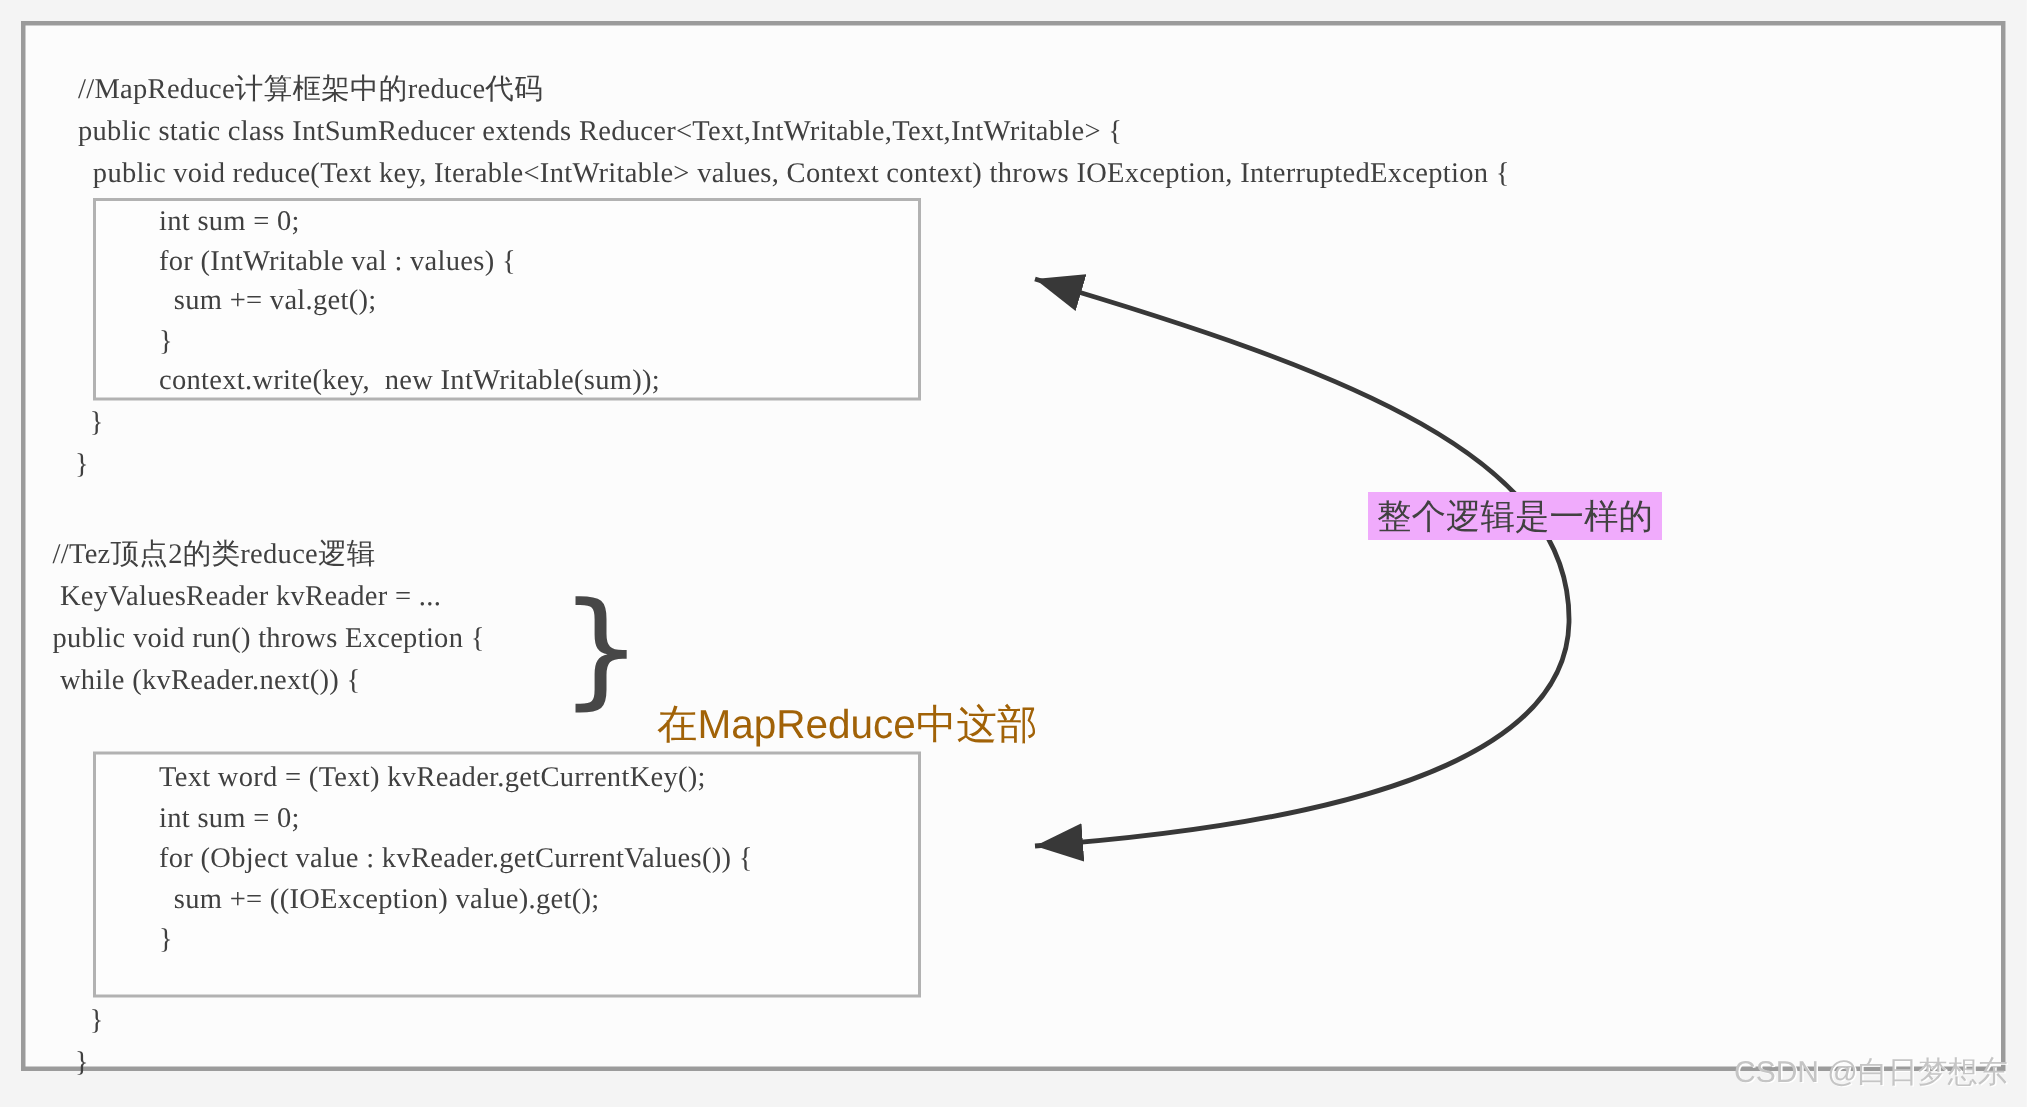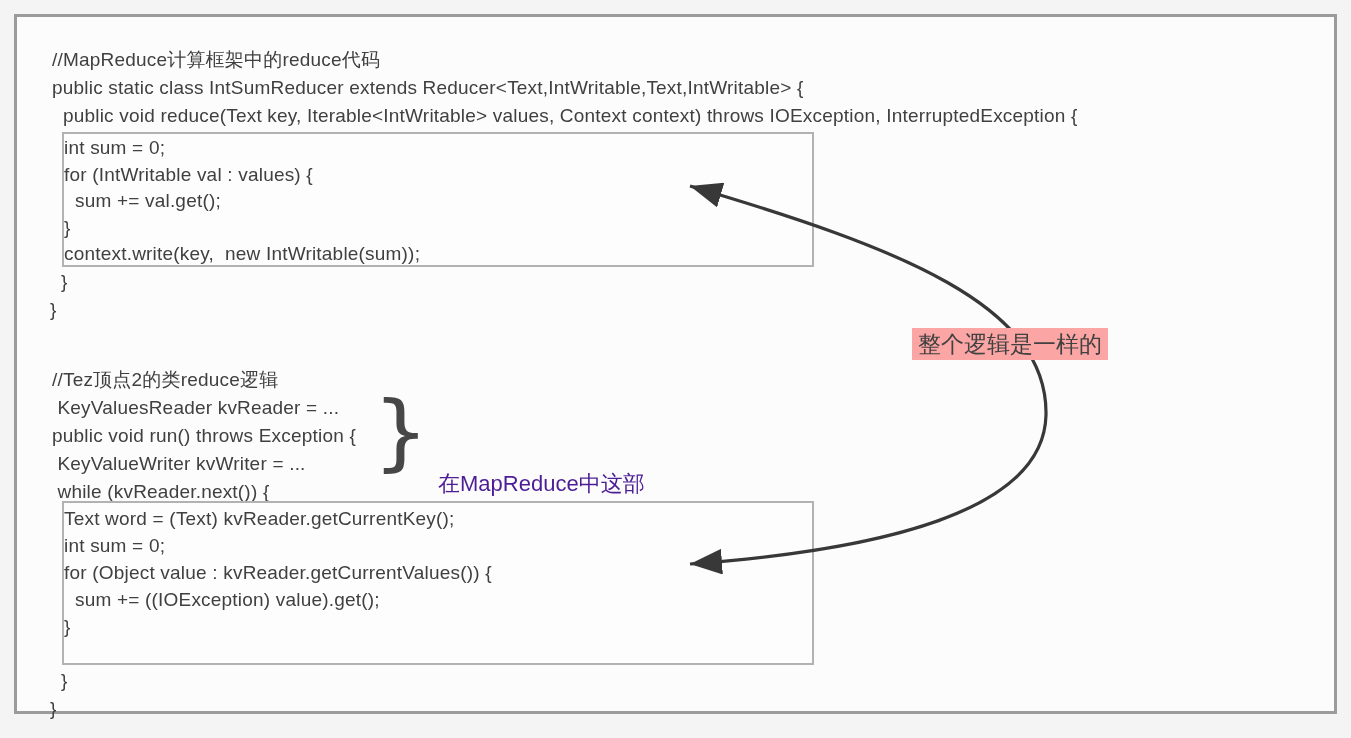--- a/index.html
+++ b/index.html
@@ -13,38 +13,40 @@
     position: relative;
     width: 1351px; height: 738px;
   }
   .frame {
     position: absolute;
     left: 14px; top: 14px;
     width: 1323px; height: 700px;
     border: 3px solid #9b9b9b;
     background: #fcfcfc;
     z-index: 1;
+    font-family: Liberation Serif, serif;
   }
   .code-line {
     white-space: pre;
     font-size: 19px;
     line-height: 28px;
     color: #404040;
     letter-spacing: 0.2px;
   }
   .hdr1 { position: absolute; left: 35px; top: 29px; }
-  .hdr2 { position: absolute; left: 35px; top: 339px; margin-top: 10px; }
+  .hdr2 { position: absolute; left: 18px; top: 339px; }
   .close1 { position: absolute; left: 33px; top: 251px; }
   .close2 { position: absolute; left: 33px; top: 650px; }
   .inner-box {
     position: absolute;
     left: 45px;
-    width: 752px;
+    width: 552px;
     border: 2px solid #b2b2b2;
     background: #fdfdfd;
+    padding-left: 42px;
   }
   .inner-box-1 { top: 115px; height: 135px; padding-top: 1px; }
   .inner-box-1 .code-line { line-height: 26.5px; }
   .inner-box-2 { top: 484px; height: 164px; padding-top: 2px; }
   .inner-box-2 .code-line { line-height: 27px; }
   .arrow-overlay {
     position: absolute; left: 0; top: 0;
     width: 1351px; height: 738px;
     z-index: 2;
     pointer-events: none;
@@ -56,33 +58,33 @@
     font-size: 84px;
     line-height: 84px;
     font-weight: 400;
     color: #474747;
     transform: scaleX(1.05);
     z-index: 2;
   }
   .brace-note {
     position: absolute;
     left: 438px; top: 411px;
-    font-size: 22px;
+    font-size: 27px;
     line-height: 29px;
-    color: #4c1d95;
+    color: #a16207;
     z-index: 2;
     white-space: pre;
   }
   .same-logic-note {
     position: absolute;
     left: 912px; top: 328px;
     font-size: 23px;
     line-height: 28px;
     color: #414141;
-    background: #fca5a5;
+    background: #f0abfc;
     padding: 2px 6px;
     z-index: 3;
     white-space: pre;
   }
   .watermark {
     position: absolute;
     left: 1156px; top: 701px;
     font-size: 20px;
     color: #c5c5c5;
     text-shadow: 1px 1px 0 #ffffff;
@@ -113,21 +115,20 @@
 
     <div class="close1">
       <div class="code-line">  }</div>
       <div class="code-line">}</div>
     </div>
 
     <div class="hdr2">
       <div class="code-line">//Tez顶点2的类reduce逻辑</div>
       <div class="code-line"> KeyValuesReader kvReader = ...</div>
       <div class="code-line">public void run() throws Exception {</div>
-      <div class="code-line"> KeyValueWriter kvWriter = ...</div>
       <div class="code-line"> while (kvReader.next()) {</div>
     </div>
 
     <div class="inner-box inner-box-2">
       <div class="code-line">Text word = (Text) kvReader.getCurrentKey();</div>
       <div class="code-line">int sum = 0;</div>
       <div class="code-line">for (Object value : kvReader.getCurrentValues()) {</div>
       <div class="code-line">  sum += ((IOException) value).get();</div>
       <div class="code-line">}</div>
     </div>
@@ -151,14 +152,15 @@
     <path d="M 690 186 C 900 248, 1048 305, 1046 415 C 1044 512, 880 550, 690 564" fill="none" stroke="#383838" stroke-width="3.2" marker-start="url(#arrowheadStart)" marker-end="url(#arrowhead)"></path>
   </svg>
 
   <div class="big-brace">}</div>
   <div class="brace-note">
     <div>在MapReduce中这部</div>
   </div>
 
   <div class="same-logic-note">整个逻辑是一样的</div>
 
+  <div class="watermark">CSDN @白日梦想东</div>
 
 </div>
 
 </body></html>

